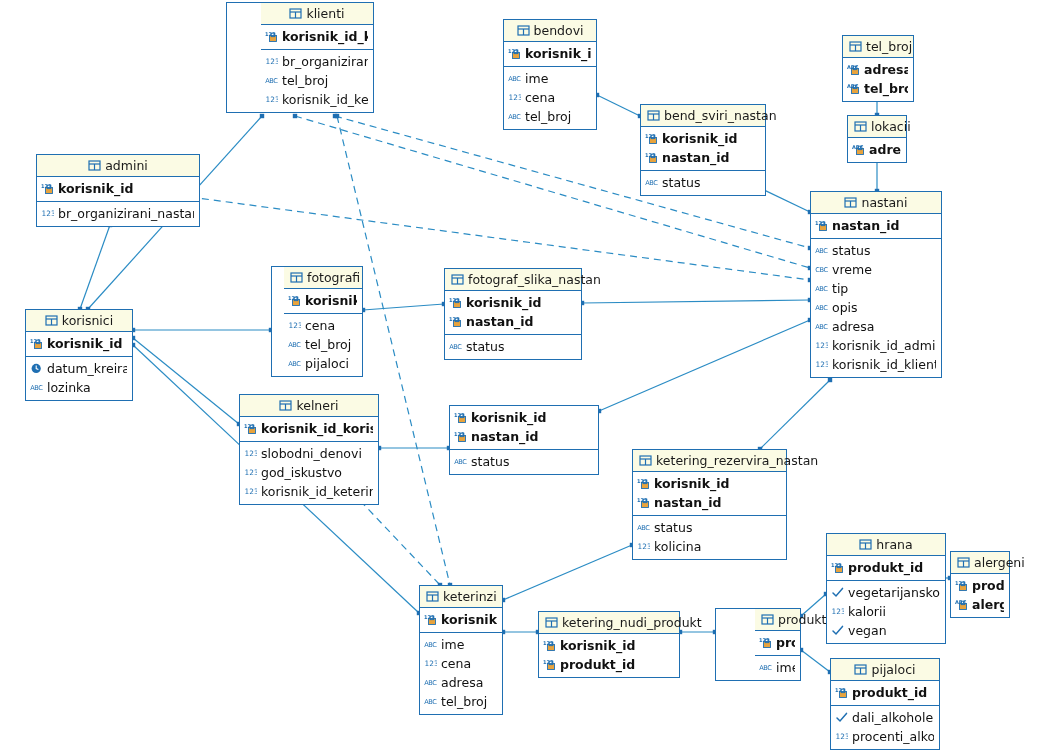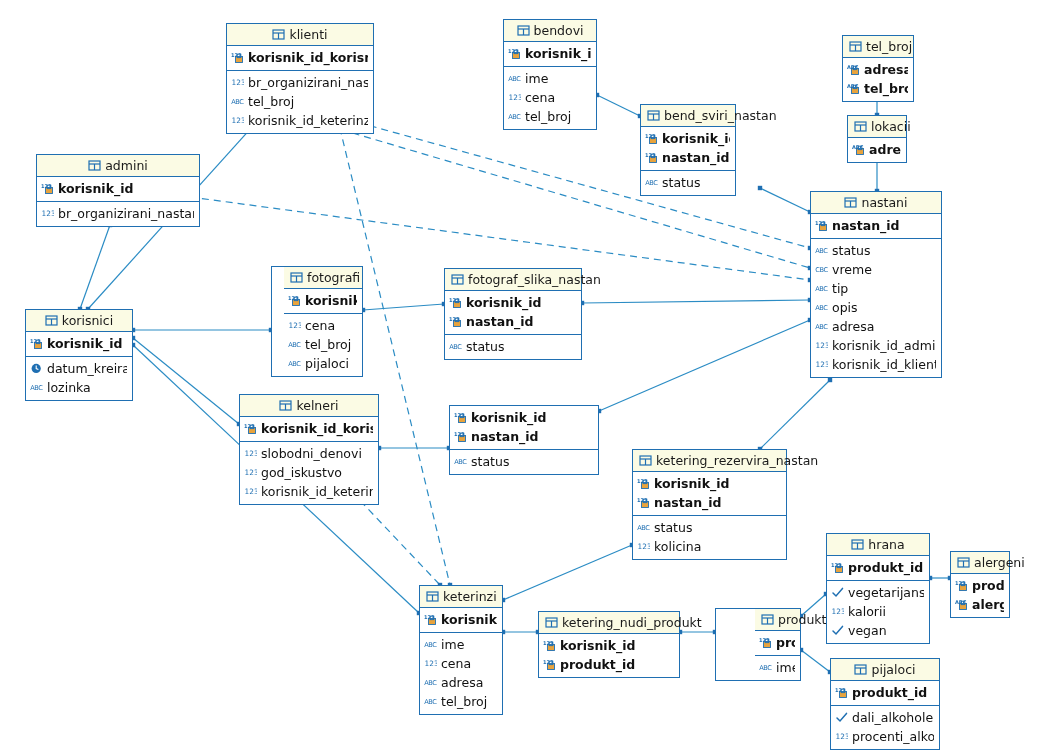--- a/index.html
+++ b/index.html
@@ -143,21 +143,21 @@
         <polyline points="337,116 450,585" fill="none" stroke="#2b8cc4" stroke-width="1.2" stroke-dasharray="7,5"></polyline>
         <rect x="334.8" y="113.8" width="4.4" height="4.4" fill="#1f6fb2"></rect>
         <rect x="447.8" y="582.8" width="4.4" height="4.4" fill="#1f6fb2"></rect>
       </g>
       <g>
         <polyline points="352,492 440,585" fill="none" stroke="#2b8cc4" stroke-width="1.2" stroke-dasharray="7,5"></polyline>
         <rect x="349.8" y="489.8" width="4.4" height="4.4" fill="#1f6fb2"></rect>
         <rect x="437.8" y="582.8" width="4.4" height="4.4" fill="#1f6fb2"></rect>
       </g>
     </svg>
-<div class="table" style="left: 226px; top: 23px; width: 148px;">
+<div class="table" style="left: 226px; top: 2px; width: 148px; padding-left: 34px;">
       <div class="thead"><span class="ticon"><svg width="13" height="13" viewBox="0 0 13 13">
             <rect x="1" y="2" width="11" height="9" fill="none" stroke="#1f6fb2" stroke-width="1.2"></rect>
             <line x1="1" y1="5" x2="12" y2="5" stroke="#1f6fb2" stroke-width="1.2"></line>
             <line x1="6.5" y1="5" x2="6.5" y2="11" stroke="#1f6fb2" stroke-width="1.2"></line>
           </svg></span><span>klienti</span></div>
       <div class="section">
         <div class="row pk">
           <span class="ficon"><svg width="13" height="13" viewBox="0 0 13 13">
               <text x="0" y="5.6" fill="#1f6fb2" font-size="5" font-family="DejaVu Sans">123</text>
               <rect x="4.5" y="5.5" width="7" height="6" fill="#e8a33d" stroke="#1f6fb2" stroke-width="0.9"></rect>
@@ -217,21 +217,21 @@
           <span class="fname">cena</span>
         </div>
         <div class="row">
           <span class="ficon"><svg width="13" height="13" viewBox="0 0 13 13">
               <text x="0.2" y="8.6" fill="#1f6fb2" font-size="6.6" font-family="DejaVu Sans" letter-spacing="-0.4">ABC</text>
             </svg></span>
           <span class="fname">tel_broj</span>
         </div>
       </div>
     </div>
-    <div class="table" style="left: 640px; top: 104px; width: 96px;">
+    <div class="table" style="left: 640px; top: 104px; width: 126px;">
       <div class="thead"><span class="ticon"><svg width="13" height="13" viewBox="0 0 13 13">
             <rect x="1" y="2" width="11" height="9" fill="none" stroke="#1f6fb2" stroke-width="1.2"></rect>
             <line x1="1" y1="5" x2="12" y2="5" stroke="#1f6fb2" stroke-width="1.2"></line>
             <line x1="6.5" y1="5" x2="6.5" y2="11" stroke="#1f6fb2" stroke-width="1.2"></line>
           </svg></span><span>bend_sviri_nastan</span></div>
       <div class="section">
         <div class="row pk">
           <span class="ficon"><svg width="13" height="13" viewBox="0 0 13 13">
               <text x="0" y="5.6" fill="#1f6fb2" font-size="5" font-family="DejaVu Sans">123</text>
               <rect x="4.5" y="5.5" width="7" height="6" fill="#e8a33d" stroke="#1f6fb2" stroke-width="0.9"></rect>
@@ -677,21 +677,21 @@
       </div>
       <div class="section">
         <div class="row">
           <span class="ficon"><svg width="13" height="13" viewBox="0 0 13 13">
               <text x="0.2" y="8.6" fill="#1f6fb2" font-size="6.6" font-family="DejaVu Sans" letter-spacing="-0.4">ABC</text>
             </svg></span>
           <span class="fname">ime</span>
         </div>
       </div>
     </div>
-    <div class="table" style="left: 826px; top: 533px; width: 104px;">
+    <div class="table" style="left: 826px; top: 533px; width: 120px;">
       <div class="thead"><span class="ticon"><svg width="13" height="13" viewBox="0 0 13 13">
             <rect x="1" y="2" width="11" height="9" fill="none" stroke="#1f6fb2" stroke-width="1.2"></rect>
             <line x1="1" y1="5" x2="12" y2="5" stroke="#1f6fb2" stroke-width="1.2"></line>
             <line x1="6.5" y1="5" x2="6.5" y2="11" stroke="#1f6fb2" stroke-width="1.2"></line>
           </svg></span><span>hrana</span></div>
       <div class="section">
         <div class="row pk">
           <span class="ficon"><svg width="13" height="13" viewBox="0 0 13 13">
               <text x="0" y="5.6" fill="#1f6fb2" font-size="5" font-family="DejaVu Sans">123</text>
               <rect x="4.5" y="5.5" width="7" height="6" fill="#e8a33d" stroke="#1f6fb2" stroke-width="0.9"></rect>

